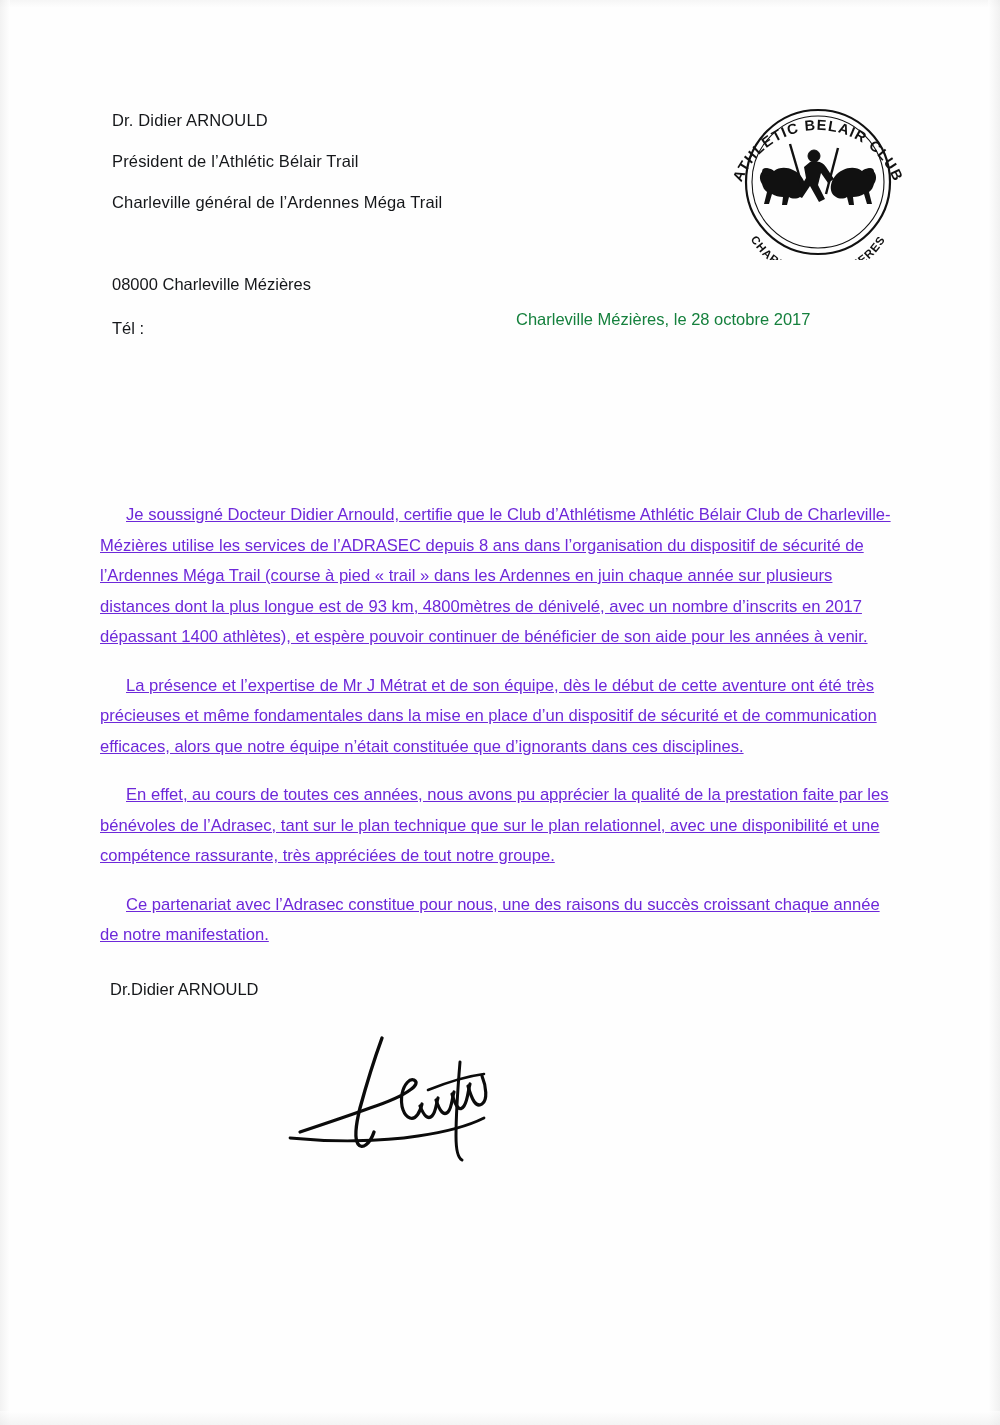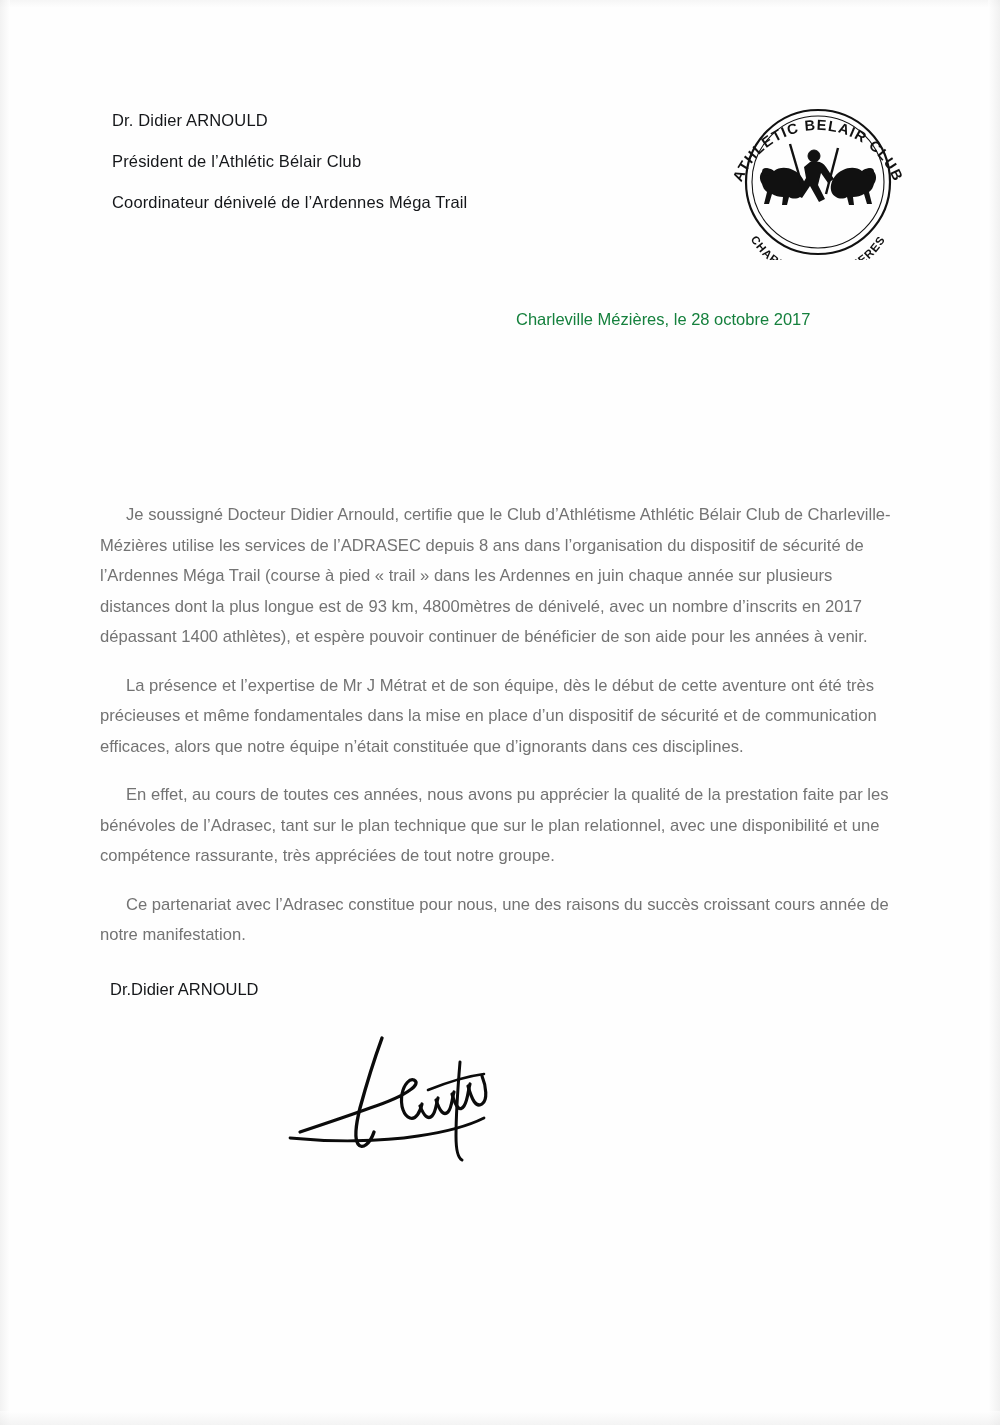--- a/index.html
+++ b/index.html
@@ -103,24 +103,25 @@
   .body-block {
     position: absolute;
     left: 100px;
     top: 500px;
     width: 800px;
   }
   .para {
     font-size: 16.6px;
     line-height: 30.5px;
     text-align: left;
-    color: #737373;
+    color: #6d28d9;
     margin: 0 0 18px 0;
     text-indent: 26px;
     hyphens: none;
+    text-decoration: underline;
   }
   .para:last-child { margin-bottom: 0; }
 
   .signature-name {
     position: absolute;
     left: 110px;
     top: 980px;
     font-size: 16.5px;
     color: #15171a;
     white-space: nowrap;
@@ -139,24 +140,28 @@
 
 <div class="page">
 
   <div class="scan-edge-top"></div>
   <div class="scan-edge-left"></div>
   <div class="scan-edge-right"></div>
   <div class="scan-edge-bottom"></div>
 
   <div class="sender-block">
     <div class="sender-line">Dr. Didier ARNOULD</div>
-    <div class="sender-line">Président de l’Athlétic Bélair Club</div>
-    <div class="sender-line">Coordinateur dénivelé de l’Ardennes Méga Trail</div>
-  </div>
-
+    <div class="sender-line">Président de l’Athlétic Bélair Trail</div>
+    <div class="sender-line">Charleville général de l’Ardennes Méga Trail</div>
+  </div>
+
+  <div class="address-block">
+    <div class="address-line">08000 Charleville Mézières</div>
+    <div class="address-line">Tél :</div>
+  </div>
 
   <div class="place-date">Charleville Mézières, le 28 octobre 2017</div>
 
   <div class="logo">
     <svg width="200" height="160" viewBox="0 0 200 160">
       <defs>
         <path id="arcTop" d="M 18,112 A 82,82 0 0 1 182,112" fill="none"></path>
         <path id="arcBottom" d="M 22,100 A 78,78 0 0 0 178,100" fill="none"></path>
       </defs>
 
@@ -187,21 +192,21 @@
         <line x1="72" y1="44" x2="86" y2="92" stroke-width="2.4"></line>
         <line x1="120" y1="48" x2="108" y2="94" stroke-width="2.4"></line>
       </g>
     </svg>
   </div>
 
   <div class="body-block">
     <p class="para">Je soussigné Docteur Didier Arnould, certifie que le Club d’Athlétisme Athlétic Bélair Club de Charleville-Mézières utilise les services de l’ADRASEC depuis 8  ans dans l’organisation du dispositif de sécurité de l’Ardennes Méga Trail (course à pied « trail » dans les Ardennes en juin chaque année sur plusieurs distances dont la plus longue est de 93 km, 4800mètres de dénivelé, avec un nombre d’inscrits en 2017 dépassant 1400 athlètes),  et espère pouvoir continuer de bénéficier de son aide pour les années à venir.</p>
     <p class="para">La présence et l’expertise de Mr J Métrat et de son équipe, dès le début de cette aventure ont été très précieuses et même fondamentales dans la mise en place d’un dispositif de sécurité et de communication efficaces, alors que notre équipe n’était constituée que d’ignorants dans ces disciplines.</p>
     <p class="para">En effet, au cours de toutes ces années, nous avons pu apprécier la qualité de la prestation faite par les bénévoles  de l’Adrasec, tant sur le plan technique que sur le plan relationnel, avec une disponibilité et une compétence rassurante, très appréciées de tout notre groupe.</p>
-    <p class="para">Ce partenariat avec l’Adrasec constitue pour nous, une des raisons du succès croissant cours année de notre manifestation.</p>
+    <p class="para">Ce partenariat avec l’Adrasec constitue pour nous, une des raisons du succès croissant chaque année de notre manifestation.</p>
   </div>
 
   <div class="signature-name">Dr.Didier ARNOULD</div>
 
   <div class="signature-mark">
     <svg width="280" height="160" viewBox="0 0 280 160" fill="none" stroke="#0b0b0b" stroke-linecap="round" stroke-linejoin="round">
       <path d="M112,18 C104,40 96,66 90,88 C86,104 84,118 88,124 C92,130 100,124 104,112" stroke-width="3.4"></path>
       <path d="M30,112 C54,104 78,96 100,88 C118,82 132,76 140,70 C146,66 148,62 144,60 C140,58 134,64 132,74 C130,86 134,96 140,98 C146,100 150,92 152,84" stroke-width="3.2"></path>
       <path d="M150,86 C154,96 158,100 162,96 C166,92 166,84 168,78" stroke-width="3.2"></path>
       <path d="M166,80 C170,92 174,96 178,92 C182,88 182,78 184,72" stroke-width="3.2"></path>

